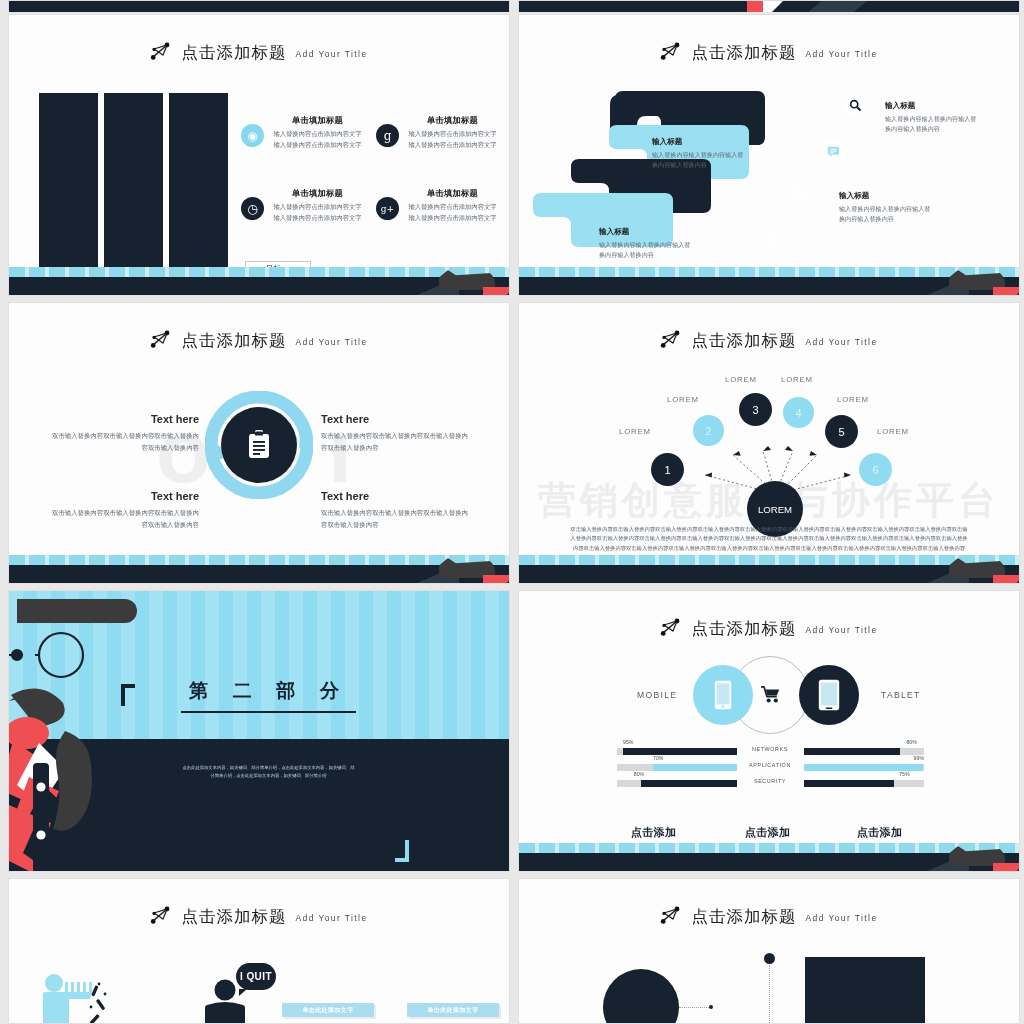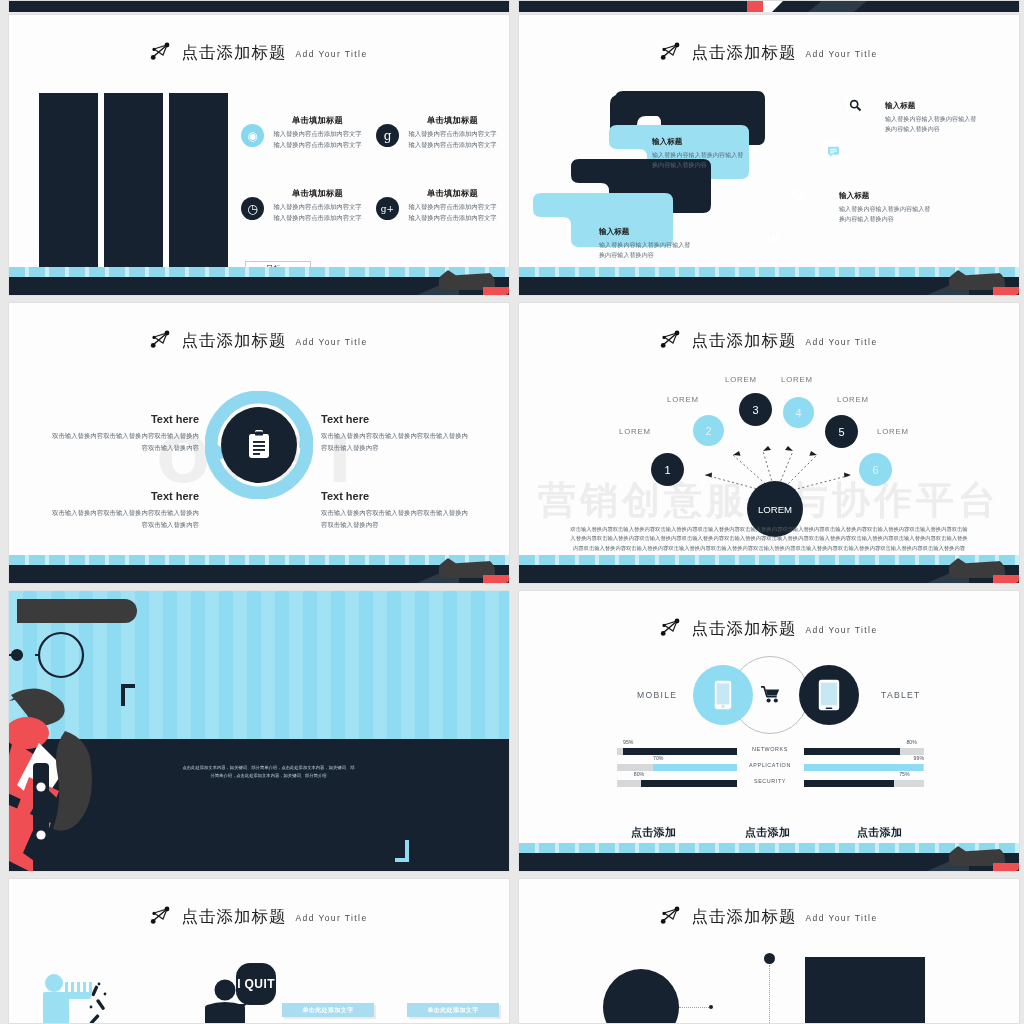--- a/index.html
+++ b/index.html
@@ -226,22 +226,22 @@
   .prog-fill { position: absolute; top: 9px; height: 7px; }
   .prog-pct { position: absolute; top: 0; font-size: 5.2px; color: #4b545c; }
   .prog-mid { position: absolute; width: 100px; text-align: center; font-size: 5.4px; color: #4b545c; letter-spacing: .6px; }
   .s6-col { position: absolute; width: 110px; }
   .s6-col-h { font-size: 11px; font-weight: bold; color: #16222f; margin-bottom: 5px; letter-spacing: .3px; }
   .s6-col-p { font-size: 4.6px; color: #5c6670; line-height: 1.9; }
 
   
   .s7 { position: absolute; inset: 0; }
   .quit-bubble {
-    position: absolute; width: 40px; height: 42px; border-radius: 14px;
-    background: #16222f; color: #fff; font-size: 12px; font-weight: bold;
+    position: absolute; width: 40px; height: 27px; border-radius: 14px;
+    background: #16222f; color: #fff; font-size: 10px; font-weight: bold;
     display: flex; align-items: center; justify-content: center; letter-spacing: .4px;
   }
   .quit-bubble::after {
     content: ""; position: absolute; left: 3px; bottom: -6px;
     border-left: 8px solid #16222f; border-bottom: 7px solid transparent;
   }
   .cta-bar {
     position: absolute; height: 14px; background: #a9ddef;
     display: flex; align-items: center; justify-content: center;
     box-shadow: 2px 2px 0 rgba(0,0,0,.07);
@@ -614,20 +614,21 @@
         <path d="M28 230 l30 20 l-16 32 l-28 -20 z" fill="#16222f"></path>
         <path d="M56 140 q24 8 26 34 q4 36 -10 54 q-12 16 -28 10 q10 -30 4 -58 q-4 -24 8 -40 z" fill="#3b3b3b"></path>
         <rect x="24" y="172" width="16" height="110" rx="4" fill="#16222f"></rect>
         <circle cx="32" cy="196" r="4.6" fill="#fff"></circle>
         <circle cx="32" cy="244" r="4.6" fill="#fff"></circle>
       </svg>
 
       <div class="s5-bracket-tl"></div>
       <div class="s5-bracket-br"></div>
 
+      <div class="s5-part">第 二 部 分</div>
       <div class="s5-note">点击此处添加文本内容，如关键词、部分简单介绍，点击此处添加文本内容，如关键词、部分简单介绍，点击此处添加文本内容，如关键词、部分简介绍</div>
     </div>
   </div>
 
   <div class="slide r2 cR">
     <div class="title-row">
       <span class="title-icon">
         <svg viewBox="0 0 22 20" width="22" height="20">
           <path d="M3 16 L17 4" stroke="#1d1d1d" stroke-width="1.6" fill="none"></path>
           <path d="M4 8 L17 4 L13 14 Z" fill="none" stroke="#1d1d1d" stroke-width="1.2"></path>

